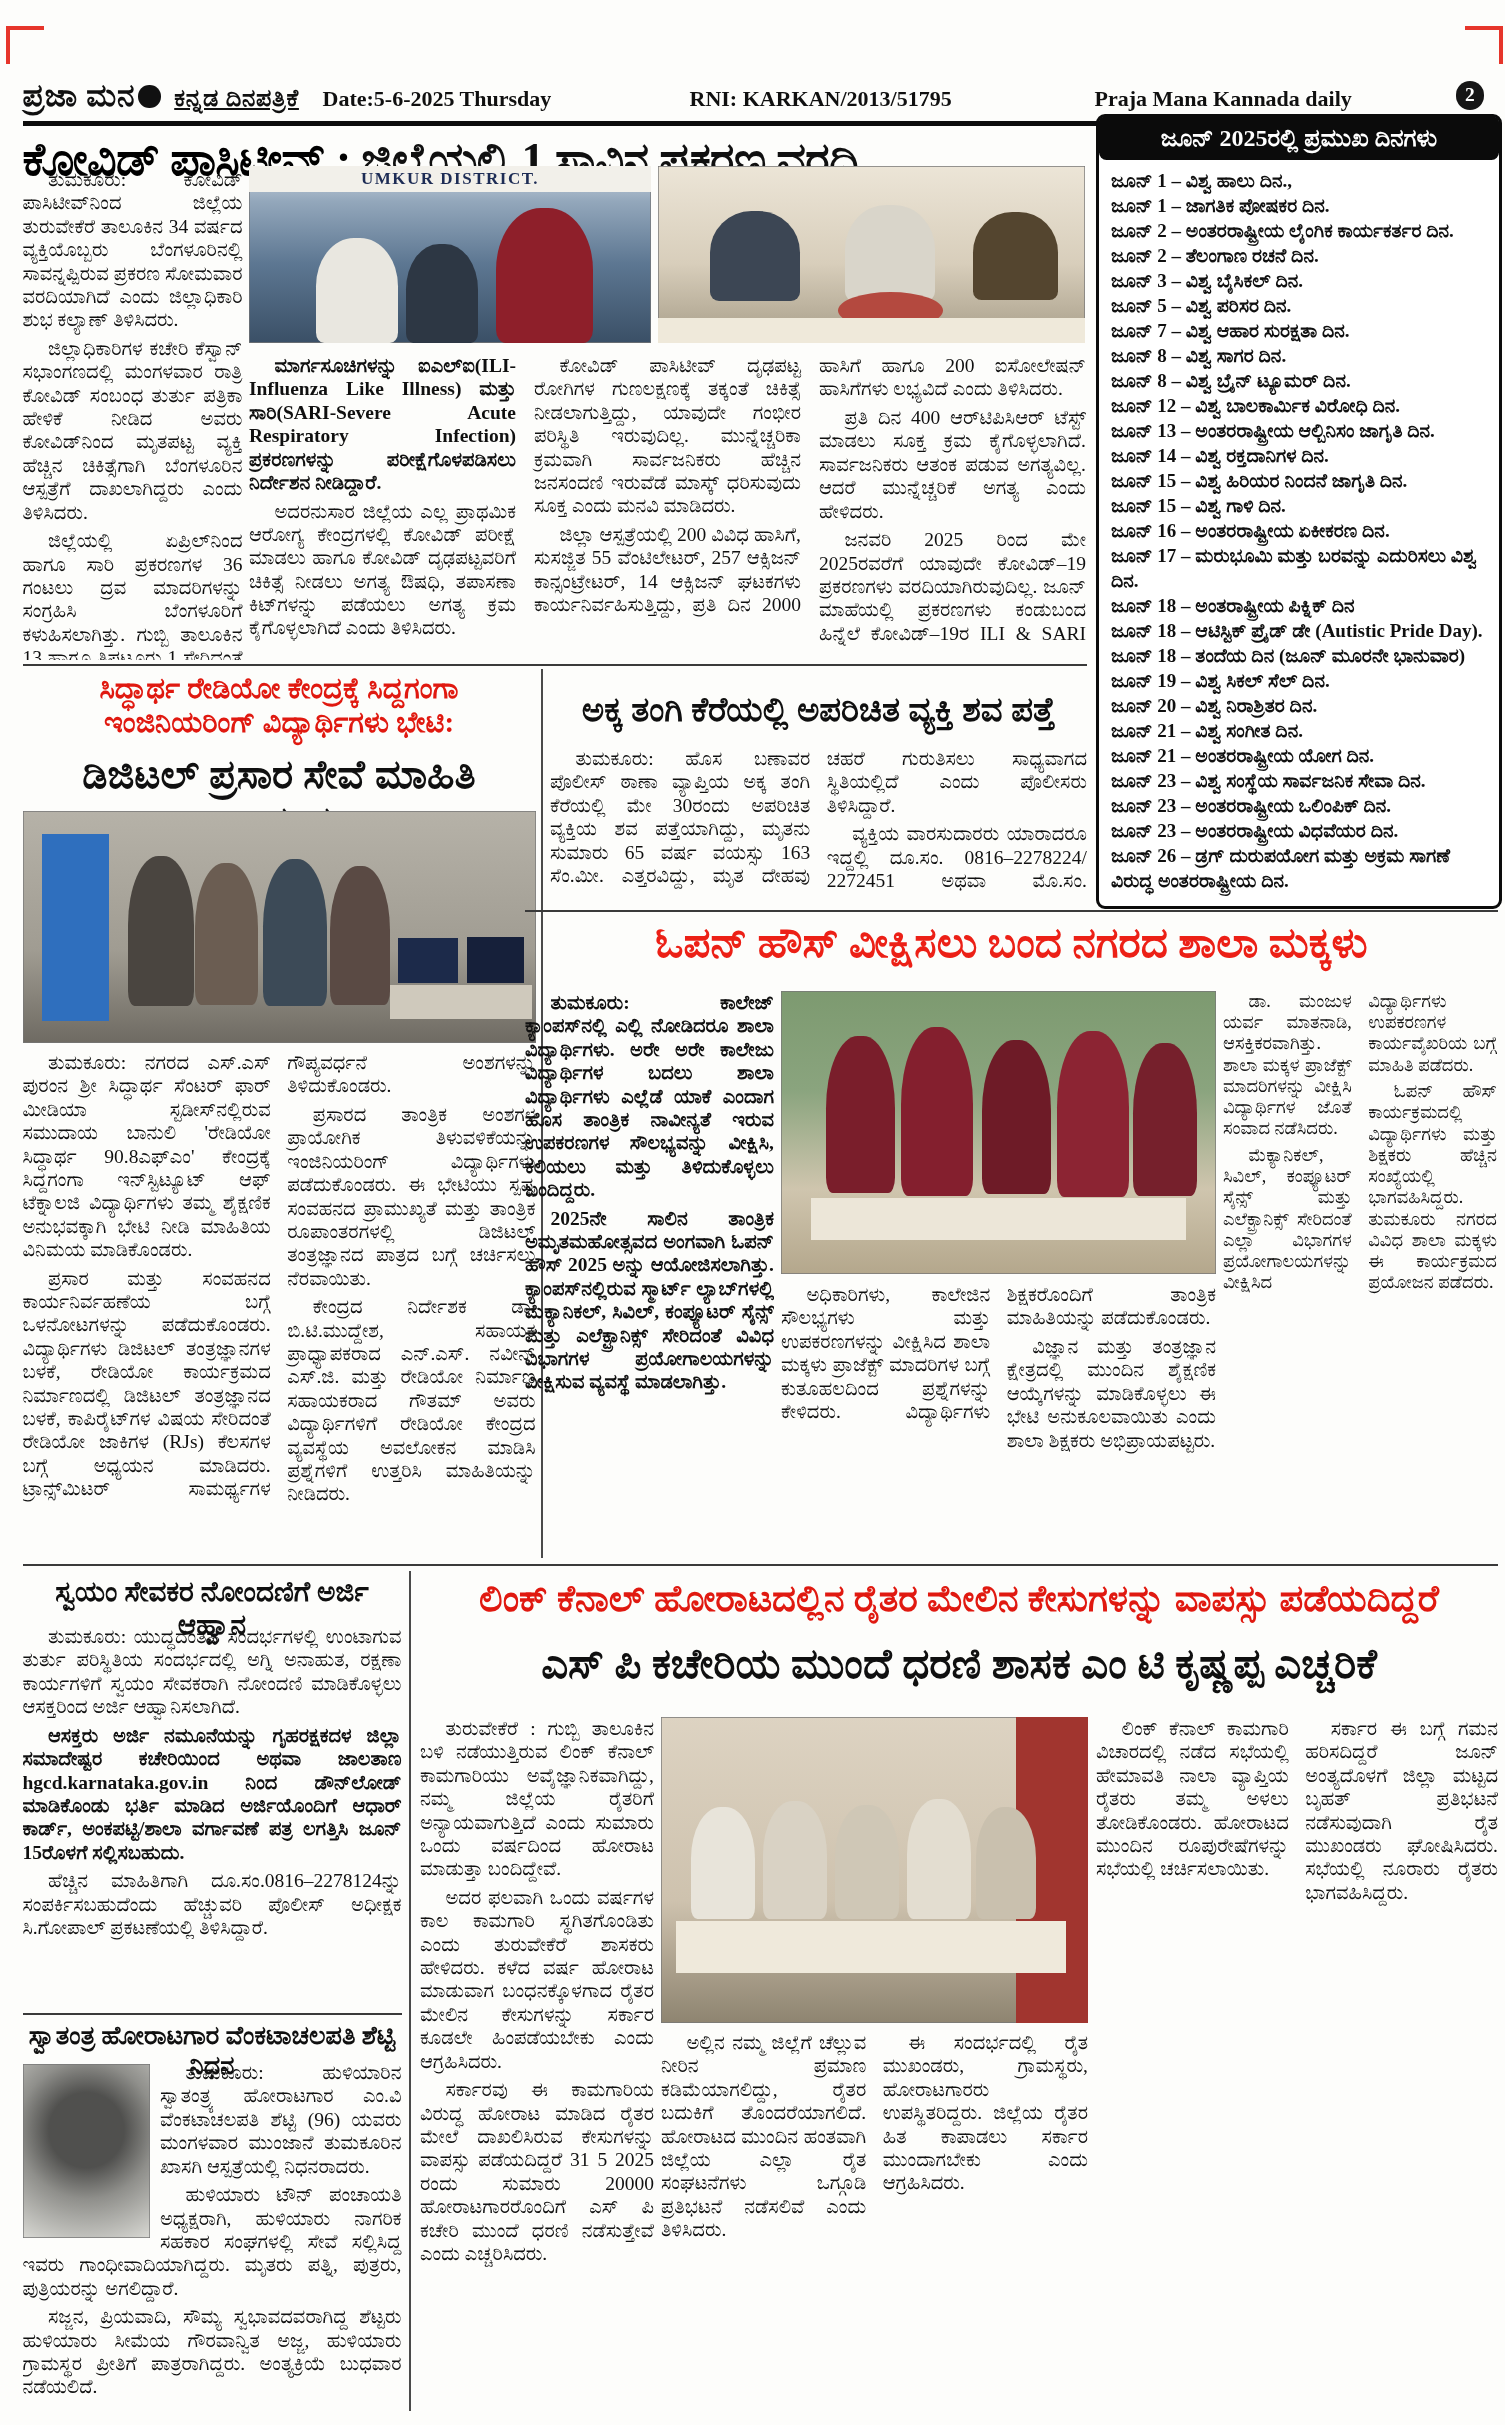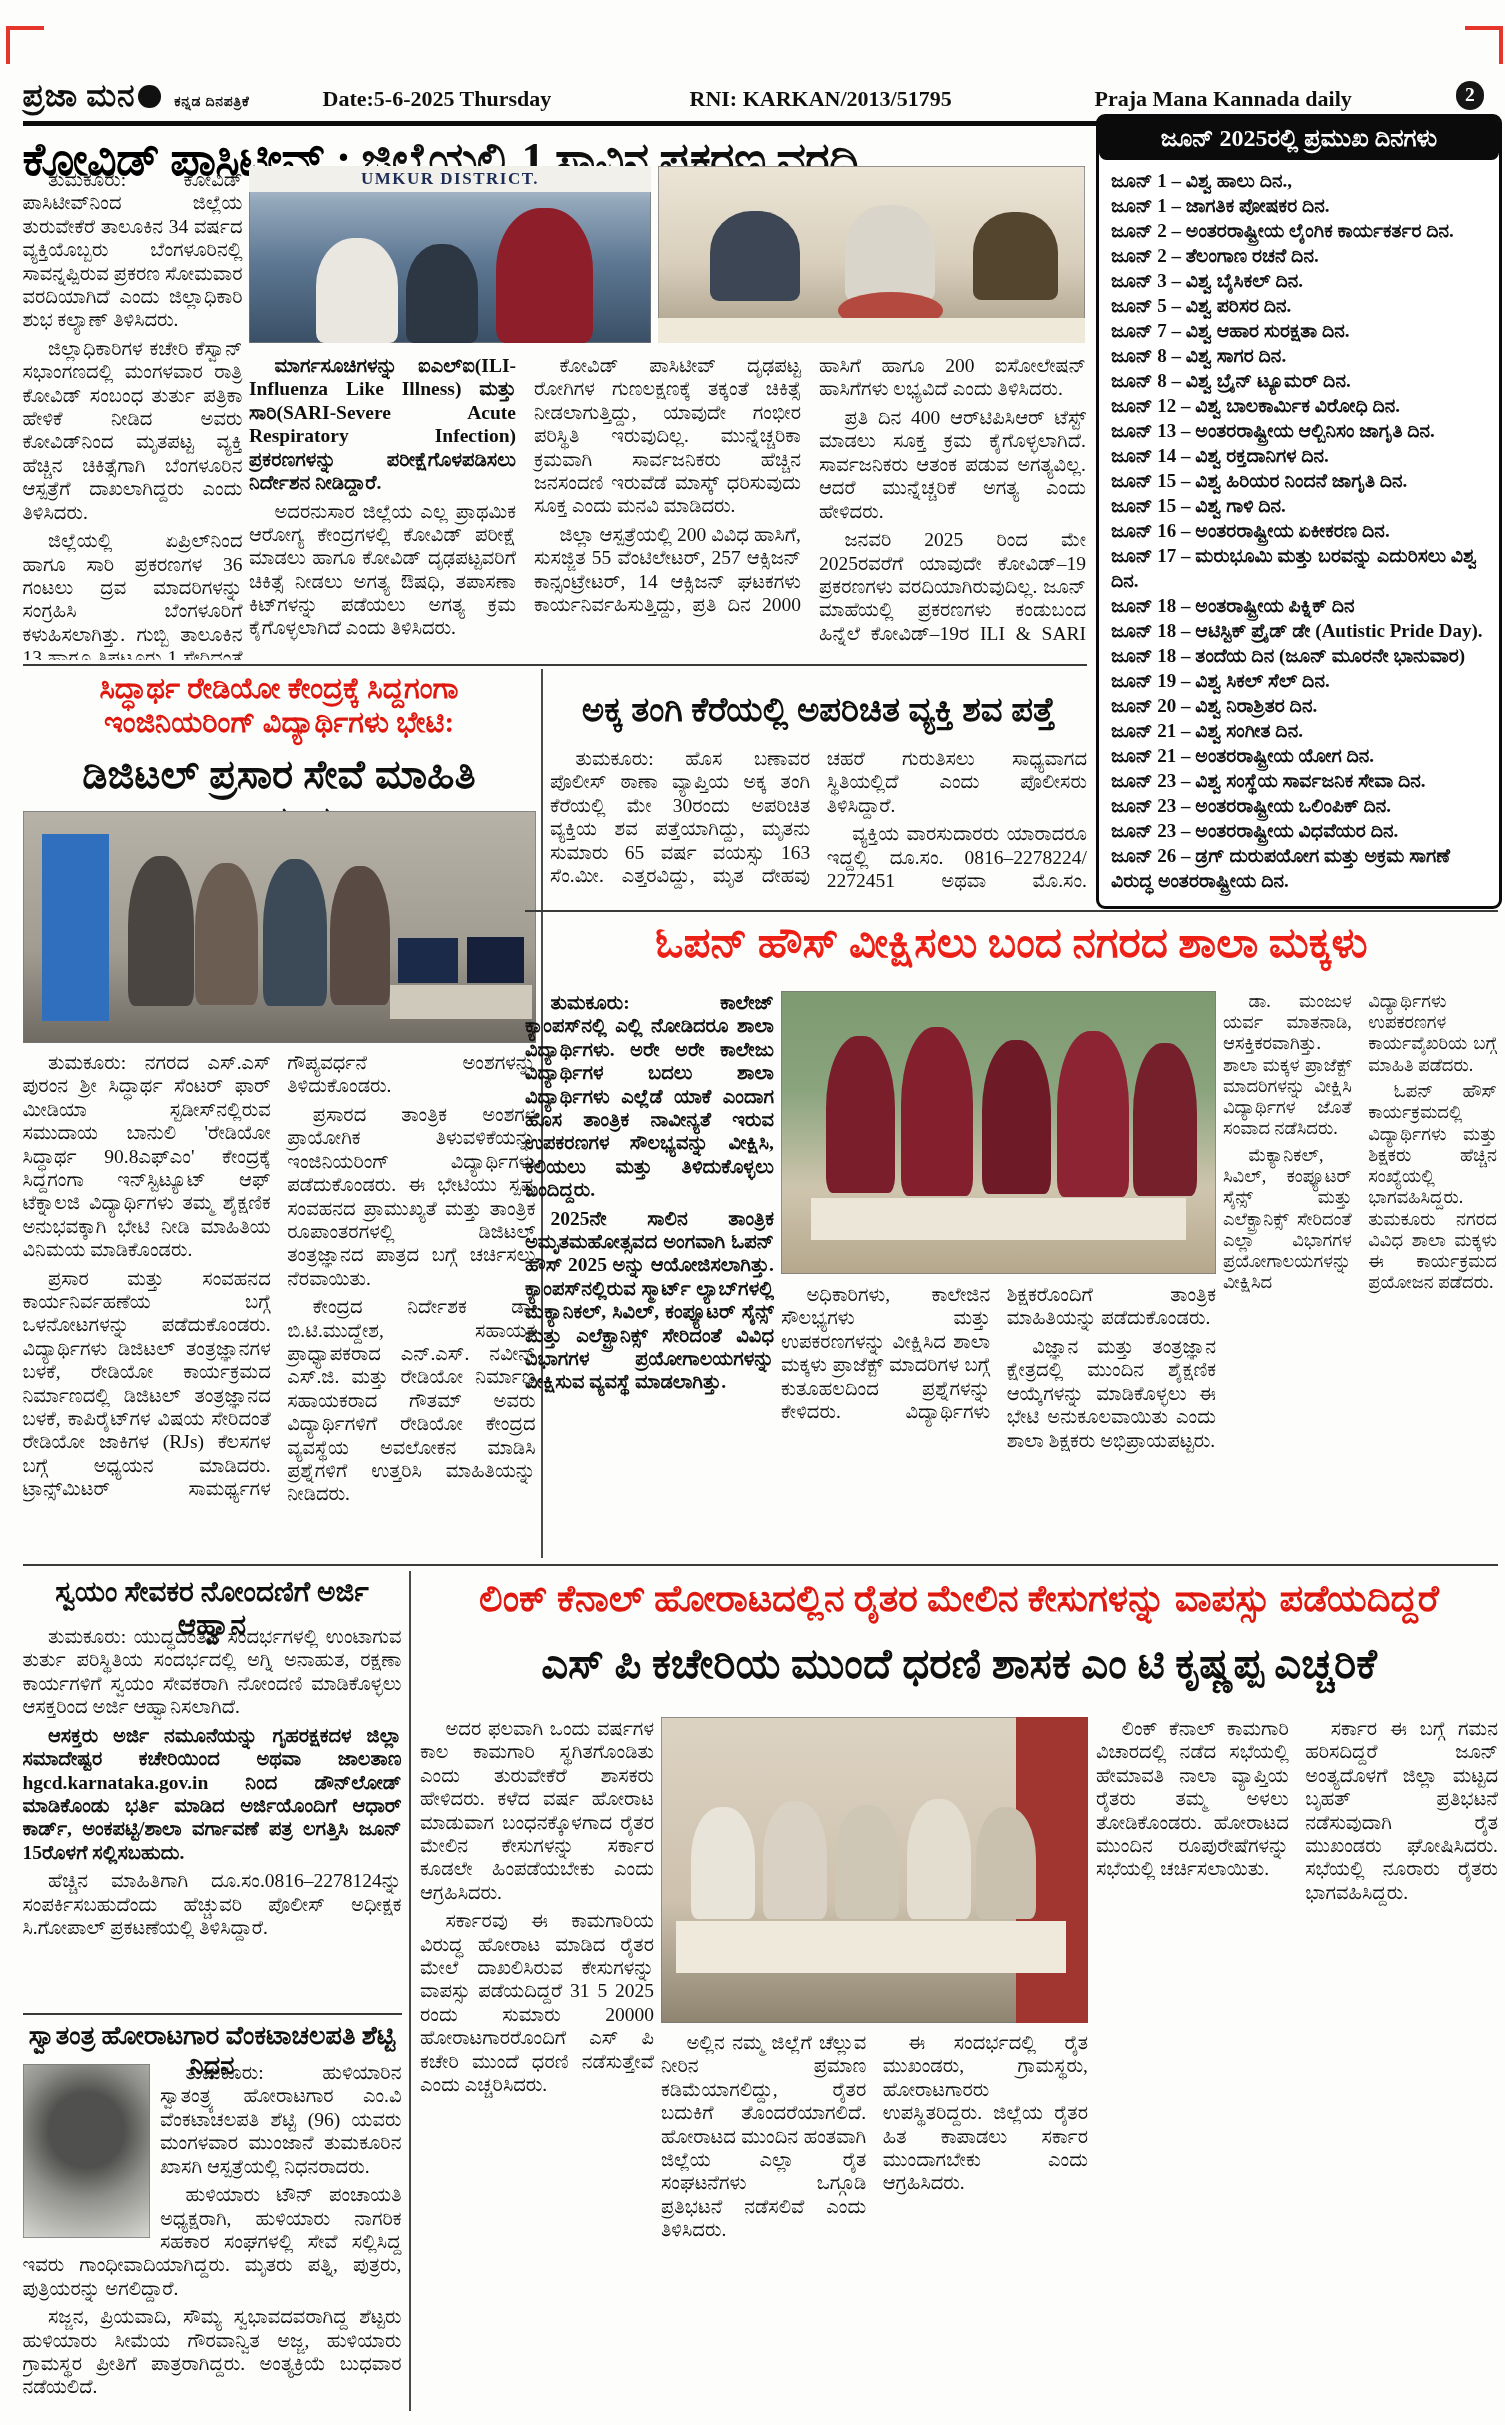--- a/index.html
+++ b/index.html
@@ -12,21 +12,21 @@
   .abs { position:absolute; }
   .clip { overflow:hidden; }
 
   
   .crop-tl { width:34px; height:34px; border-left:4.5px solid #e6352b; border-top:4.5px solid #e6352b; }
   .crop-tr { width:34px; height:34px; border-right:4.5px solid #e6352b; border-top:4.5px solid #e6352b; }
 
   
   .logo-main { font-size:31.5px; font-weight:bold; letter-spacing:0.7px; }
   .logo-emblem { display:inline-block; width:22.5px; height:22.5px; background:#111; border-radius:50%; vertical-align:-1.5px; margin:0 3px; }
-  .logo-sub { font-size:14px; font-weight:bold; margin-left:10.5px; }
+  .logo-sub { font-size:24px; font-weight:bold; margin-left:10.5px;text-decoration:underline; }
   .mast-item { font-size:22px; font-weight:bold; white-space:nowrap; }
   .page-circle { width:28.5px; height:28.5px; border-radius:50%; background:#161616; color:#fff;
     font-size:19.5px; font-weight:bold; text-align:center; line-height:28.5px; }
   .mast-rule { background:#0c0c0c; }
 
   
   .hl-lead { font-size:46px; font-weight:bold; letter-spacing:-0.7px; line-height:1.05; white-space:nowrap; }
   .red { color:#000000; }
   .hl-center { text-align:center; font-weight:bold; }
   .hl-radio-red { font-size:29px; color:#e01910; }
@@ -225,20 +225,21 @@
     <div class="body-text">
         <div class="para">ತುಮಕೂರು: ಹುಳಿಯಾರಿನ ಸ್ವಾತಂತ್ರ್ಯ ಹೋರಾಟಗಾರ ಎಂ.ವಿ ವೆಂಕಟಾಚಲಪತಿ ಶೆಟ್ಟಿ (96) ಯವರು ಮಂಗಳವಾರ ಮುಂಜಾನೆ ತುಮಕೂರಿನ ಖಾಸಗಿ ಆಸ್ಪತ್ರೆಯಲ್ಲಿ ನಿಧನರಾದರು.</div>
         <div class="para">ಹುಳಿಯಾರು ಟೌನ್ ಪಂಚಾಯತಿ ಅಧ್ಯಕ್ಷರಾಗಿ, ಹುಳಿಯಾರು ನಾಗರಿಕ ಸಹಕಾರ ಸಂಘಗಳಲ್ಲಿ ಸೇವೆ ಸಲ್ಲಿಸಿದ್ದ ಇವರು ಗಾಂಧೀವಾದಿಯಾಗಿದ್ದರು. ಮೃತರು ಪತ್ನಿ, ಪುತ್ರರು, ಪುತ್ರಿಯರನ್ನು ಅಗಲಿದ್ದಾರೆ.</div>
         <div class="para">ಸಜ್ಜನ, ಪ್ರಿಯವಾದಿ, ಸೌಮ್ಯ ಸ್ವಭಾವದವರಾಗಿದ್ದ ಶೆಟ್ಟರು ಹುಳಿಯಾರು ಸೀಮೆಯ ಗೌರವಾನ್ವಿತ ಅಜ್ಜ, ಹುಳಿಯಾರು ಗ್ರಾಮಸ್ಥರ ಪ್ರೀತಿಗೆ ಪಾತ್ರರಾಗಿದ್ದರು. ಅಂತ್ಯಕ್ರಿಯೆ ಬುಧವಾರ ನಡೆಯಲಿದೆ.</div>
       </div>
   </div>
 
   <div class="abs hl-center hl-canal-black" style="left:420px; top:1640px; width:1078px;">ಎಸ್ ಪಿ ಕಚೇರಿಯ ಮುಂದೆ ಧರಣಿ ಶಾಸಕ ಎಂ ಟಿ ಕೃಷ್ಣಪ್ಪ ಎಚ್ಚರಿಕೆ</div>
   <div class="abs hl-center hl-canal-red" style="left:420px; top:1577px; width:1078px;">ಲಿಂಕ್ ಕೆನಾಲ್ ಹೋರಾಟದಲ್ಲಿನ ರೈತರ ಮೇಲಿನ ಕೇಸುಗಳನ್ನು ವಾಪಸ್ಸು ಪಡೆಯದಿದ್ದರೆ</div>
   <div class="abs body-text clip" style="left:420px; top:1717px; width:234px; height:688px;">
+      <div class="para">ತುರುವೇಕೆರೆ : ಗುಬ್ಬಿ ತಾಲೂಕಿನ ಬಳಿ ನಡೆಯುತ್ತಿರುವ ಲಿಂಕ್ ಕೆನಾಲ್ ಕಾಮಗಾರಿಯು ಅವೈಜ್ಞಾನಿಕವಾಗಿದ್ದು, ನಮ್ಮ ಜಿಲ್ಲೆಯ ರೈತರಿಗೆ ಅನ್ಯಾಯವಾಗುತ್ತಿದೆ ಎಂದು ಸುಮಾರು ಒಂದು ವರ್ಷದಿಂದ ಹೋರಾಟ ಮಾಡುತ್ತಾ ಬಂದಿದ್ದೇವೆ.</div>
       <div class="para">ಅದರ ಫಲವಾಗಿ ಒಂದು ವರ್ಷಗಳ ಕಾಲ ಕಾಮಗಾರಿ ಸ್ಥಗಿತಗೊಂಡಿತು ಎಂದು ತುರುವೇಕೆರೆ ಶಾಸಕರು ಹೇಳಿದರು. ಕಳೆದ ವರ್ಷ ಹೋರಾಟ ಮಾಡುವಾಗ ಬಂಧನಕ್ಕೊಳಗಾದ ರೈತರ ಮೇಲಿನ ಕೇಸುಗಳನ್ನು ಸರ್ಕಾರ ಕೂಡಲೇ ಹಿಂಪಡೆಯಬೇಕು ಎಂದು ಆಗ್ರಹಿಸಿದರು.</div>
       <div class="para">ಸರ್ಕಾರವು ಈ ಕಾಮಗಾರಿಯ ವಿರುದ್ಧ ಹೋರಾಟ ಮಾಡಿದ ರೈತರ ಮೇಲೆ ದಾಖಲಿಸಿರುವ ಕೇಸುಗಳನ್ನು ವಾಪಸ್ಸು ಪಡೆಯದಿದ್ದರೆ 31 5 2025 ರಂದು ಸುಮಾರು 20000 ಹೋರಾಟಗಾರರೊಂದಿಗೆ ಎಸ್ ಪಿ ಕಚೇರಿ ಮುಂದೆ ಧರಣಿ ನಡೆಸುತ್ತೇವೆ ಎಂದು ಎಚ್ಚರಿಸಿದರು.</div>
     </div>
   <div class="photo photo-canal" style="left:661px; top:1717px; width:427px; height:306px;">
     <div class="abs" style="right:0; top:0; width:72px; height:100%; background:#a1352f;"></div>
     <div class="fig" style="left:30px; top:90px; width:64px; height:112px; background:#e8e4da;"></div>
     <div class="fig" style="left:102px; top:84px; width:64px; height:118px; background:#d9d2c4;"></div>
     <div class="fig" style="left:174px; top:88px; width:64px; height:114px; background:#cfc7b6;"></div>
     <div class="fig" style="left:246px; top:82px; width:64px; height:120px; background:#e3ddd0;"></div>
     <div class="fig" style="left:315px; top:90px; width:60px; height:112px; background:#c9c0ae;"></div>

